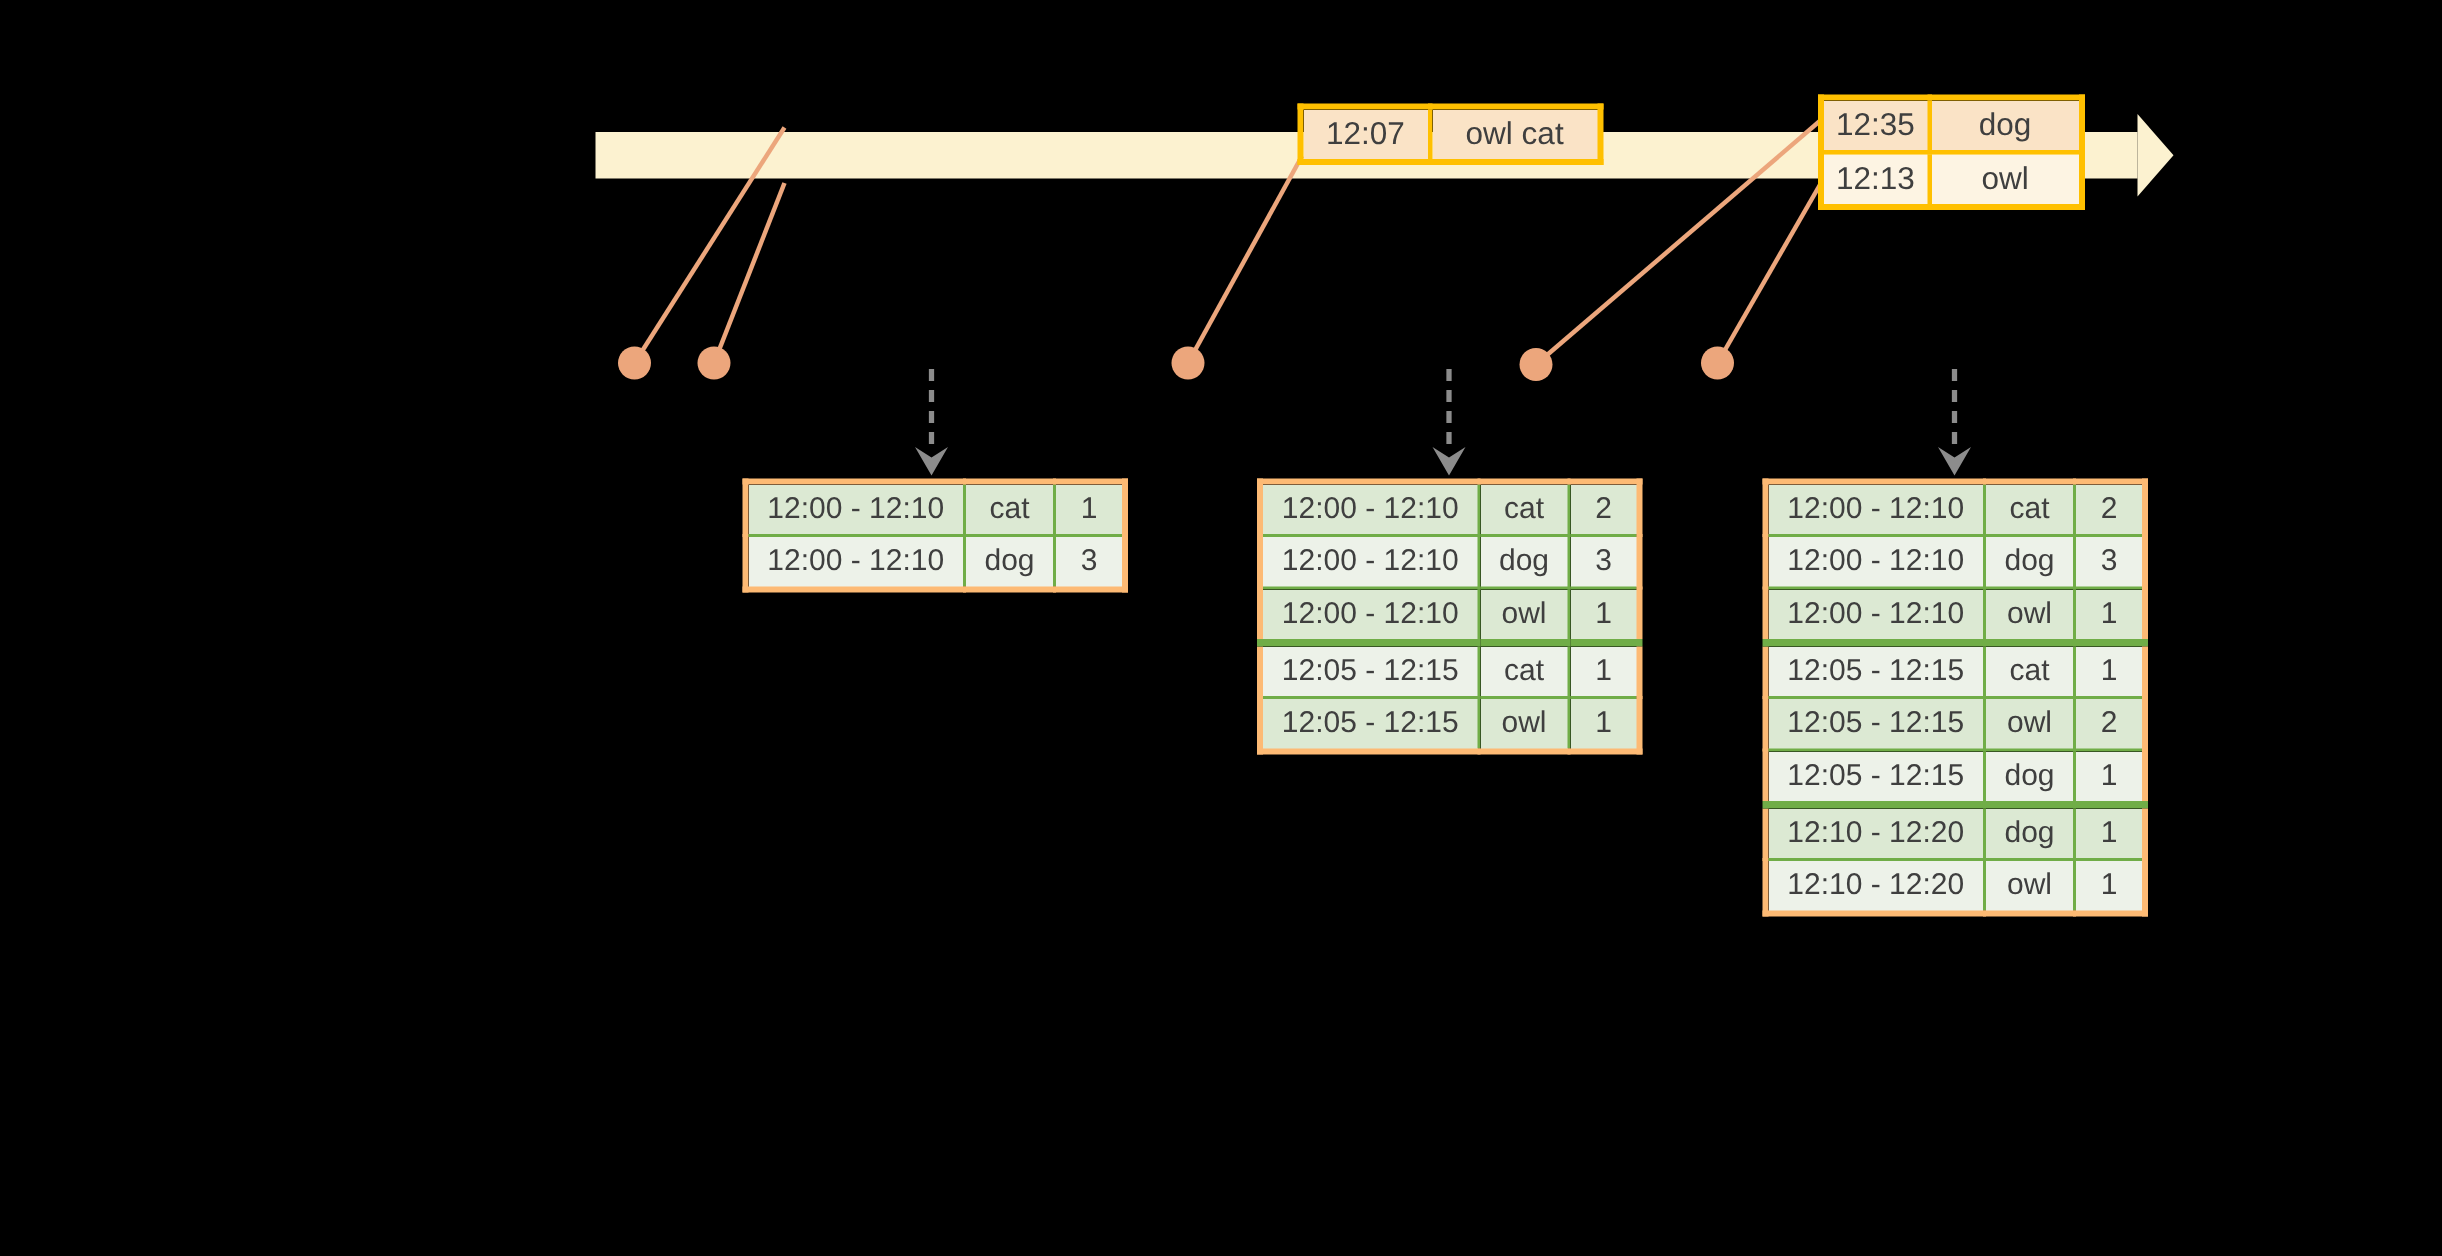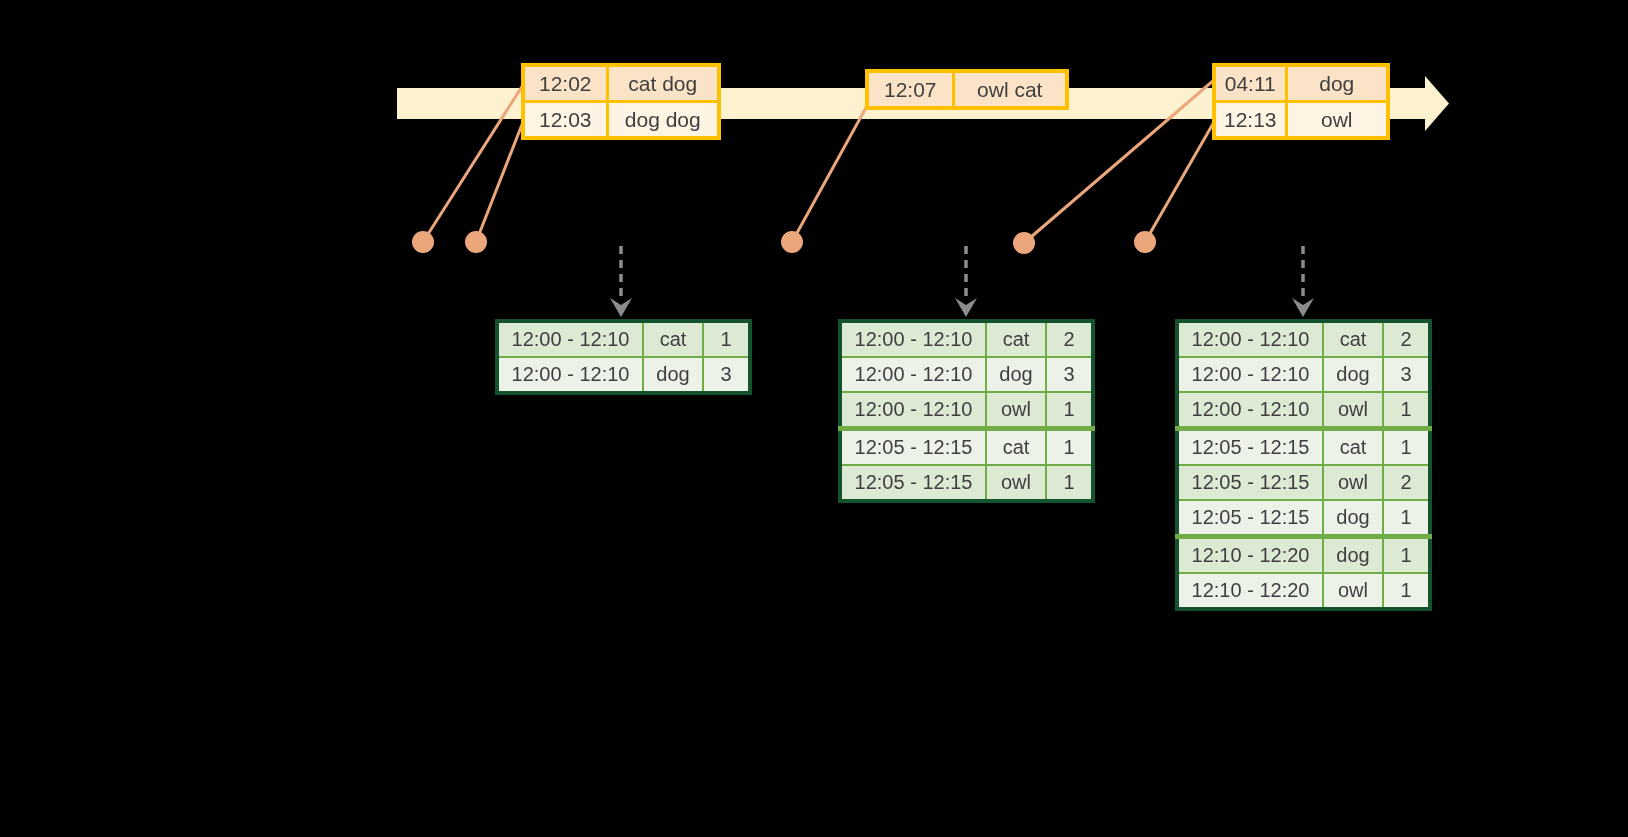--- a/index.html
+++ b/index.html
@@ -11,21 +11,21 @@
   .diagram-table{position:absolute;z-index:2;border-collapse:collapse;table-layout:fixed;}
   .diagram-table td{padding:0;text-align:center;vertical-align:middle;overflow:hidden;white-space:nowrap;}
 
   
   .event-table{border:4px solid #ffc000;font-size:21px;}
   .event-table td{border:3px solid #ffc000;height:33px;}
   .event-table tr.row-dark td{background:#fae3c6;}
   .event-table tr.row-light td{background:#fdf4e3;}
 
   
-  .result-table{border:4px solid #14532d;font-size:20px;}
+  .result-table{border:4px solid #fdba74;font-size:20px;}
   .result-table td{border:2px solid #70ad47;height:33px;}
   .result-table tr.row-dark td{background:#dce9d3;}
   .result-table tr.row-light td{background:#edf2e9;}
   .result-table tr.group-start td{border-top-width:5px;}
 </style>
 </head>
 <body>
 
 <div id="canvas">
 
@@ -55,36 +55,20 @@
       <polygon points="610,298 621,317 632,298 621,305" fill="#8c8c8c"></polygon>
 
       <line x1="966" y1="246" x2="966" y2="302" stroke="#8c8c8c" stroke-width="3.5" stroke-dasharray="8 6"></line>
       <polygon points="955,298 966,317 977,298 966,305" fill="#8c8c8c"></polygon>
 
       <line x1="1303" y1="246" x2="1303" y2="302" stroke="#8c8c8c" stroke-width="3.5" stroke-dasharray="8 6"></line>
       <polygon points="1292,298 1303,317 1314,298 1303,305" fill="#8c8c8c"></polygon>
     </g>
   </svg>
 
-  <table class="diagram-table event-table" style="left:521px;top:63px;">
-    <colgroup>
-        <col style="width:84px">
-        <col style="width:112px">
-      </colgroup>
-    <tbody>
-        <tr class="row-dark">
-          <td>12:02</td>
-          <td>cat dog</td>
-        </tr>
-        <tr class="row-light">
-          <td>12:03</td>
-          <td>dog dog</td>
-        </tr>
-      </tbody>
-  </table>
 
   <table class="diagram-table event-table" style="left:865px;top:69px;">
     <colgroup>
         <col style="width:86px">
         <col style="width:114px">
       </colgroup>
     <tbody>
         <tr class="row-dark">
           <td>12:07</td>
           <td>owl cat</td>
@@ -92,21 +76,21 @@
       </tbody>
   </table>
 
   <table class="diagram-table event-table" style="left:1212px;top:63px;">
     <colgroup>
         <col style="width:72px">
         <col style="width:102px">
       </colgroup>
     <tbody>
         <tr class="row-dark">
-          <td>04:11</td>
+          <td>12:35</td>
           <td>dog</td>
         </tr>
         <tr class="row-light">
           <td>12:13</td>
           <td>owl</td>
         </tr>
       </tbody>
   </table>
 
   <table class="diagram-table result-table" style="left:495px;top:319px;">

